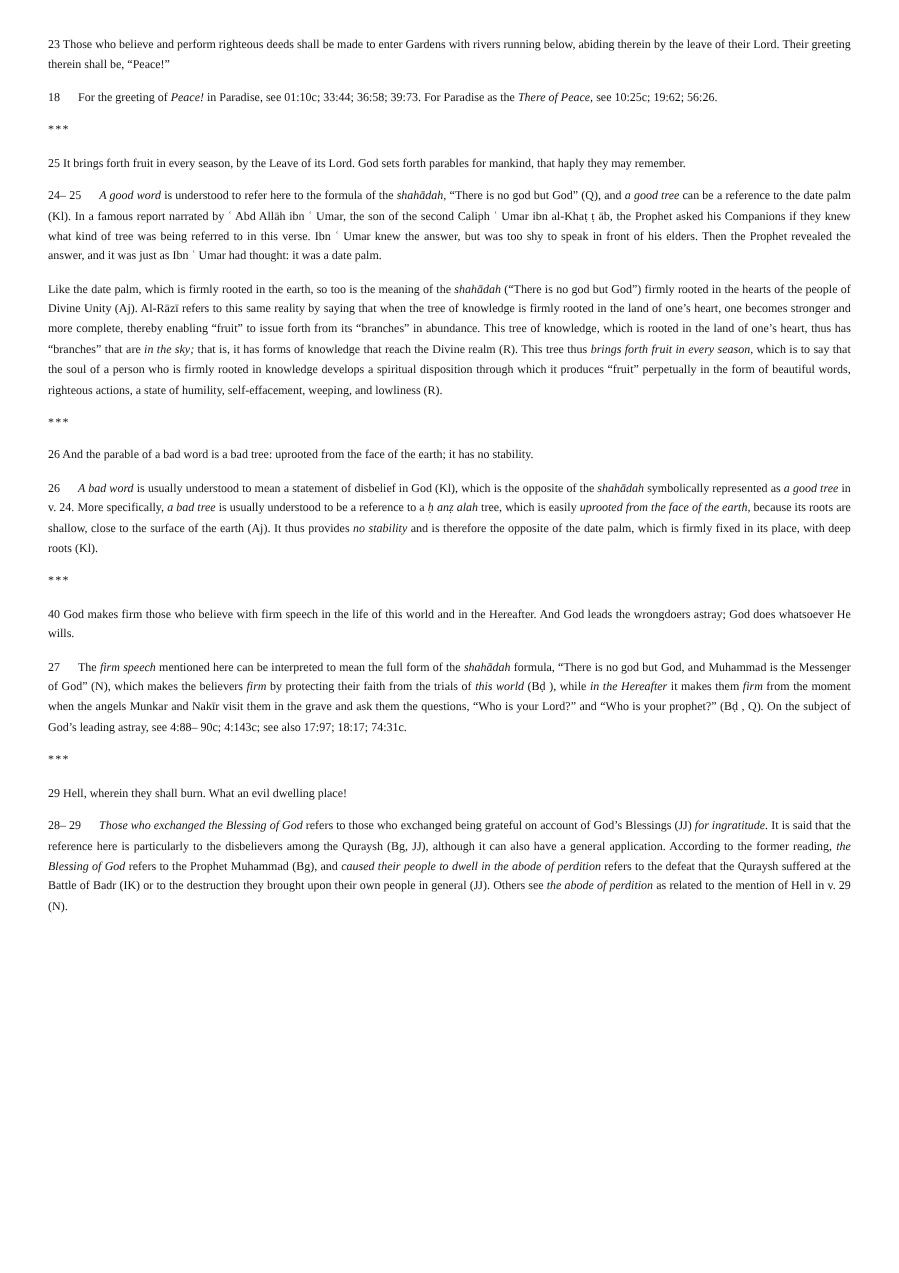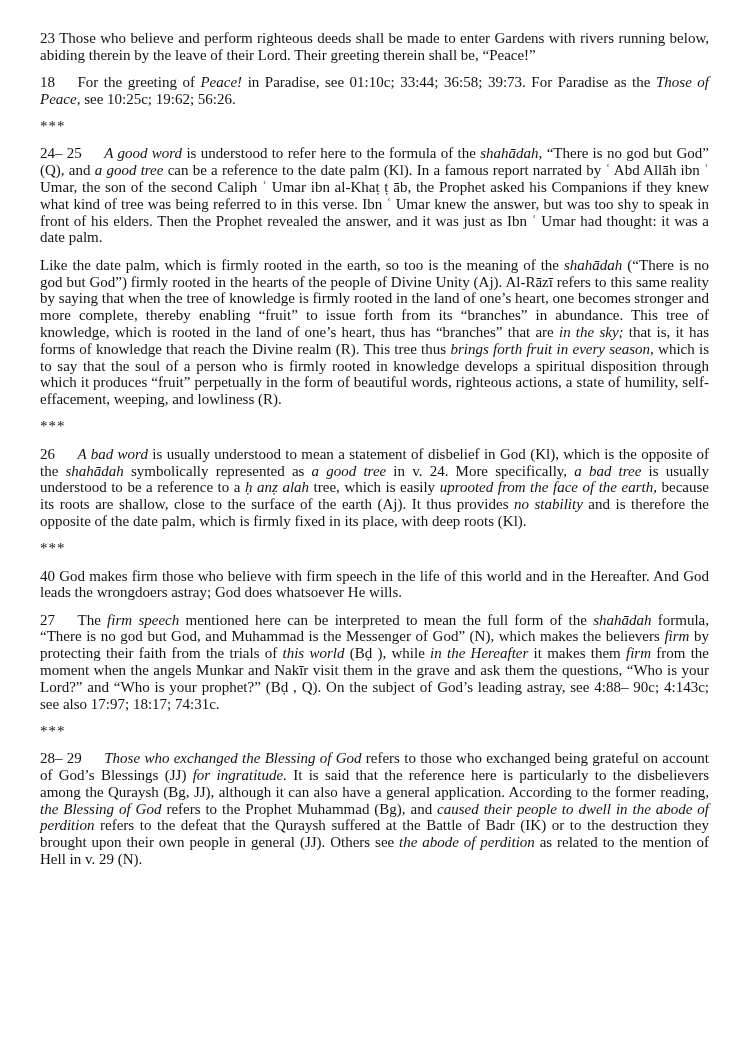--- a/index.html
+++ b/index.html
@@ -9,21 +9,21 @@
   }
   .page {
     position: relative;
     width: 749px;
     height: 1061px;
     box-sizing: border-box;
     background: #ffffff;
     padding: 30px 40px 0 40px;
     overflow: hidden;
     font-family: "Liberation Serif", "DejaVu Serif", serif;
-    font-size: 15px;
+    font-size: 10px;
     line-height: 16.8px;
     color: #121212;
   }
   .para {
     margin: 0 0 10.5px 0;
     text-align: justify;
     text-justify: inter-word;
   }
   .para.separator {
     text-align: left;
@@ -34,25 +34,28 @@
   .para span, .para em {
     white-space: pre-wrap;
   }
 </style>
 </head>
 <body>
 
 <div class="page">
   <div>
       <p class="para verse"><span>23 Those who believe and perform righteous deeds shall be made to enter Gardens with rivers running below, abiding therein by the leave of their Lord. Their greeting therein shall be, “Peace!”</span></p>
-      <p class="para commentary"><span>18  For the greeting of </span><em>Peace!</em><span> in Paradise, see 01:10c; 33:44; 36:58; 39:73. For Paradise as the </span><em>Those of Peace,</em><span> see 10:25c; 19:62; 56:26.</span></p>
+      <p class="para commentary"><span>18  For the greeting of </span><em>Peace!</em><span> in Paradise, see 01:10c; 33:44; 36:58; 39:73. For Paradise as the </span><em>There of Peace,</em><span> see 10:25c; 19:62; 56:26.</span></p>
       <p class="para separator"><span>***</span></p>
+      <p class="para verse"><span>25 It brings forth fruit in every season, by the Leave of its Lord. God sets forth parables for mankind, that haply they may remember.</span></p>
       <p class="para commentary"><span>24– 25  </span><em>A good word</em><span> is understood to refer here to the formula of the </span><em>shahādah,</em><span> “There is no god but God” (Q), and </span><em>a good tree</em><span> can be a reference to the date palm (Kl). In a famous report narrated by ʿ Abd Allāh ibn ʿ Umar, the son of the second Caliph ʿ Umar ibn al-Khaṭ ṭ āb, the Prophet asked his Companions if they knew what kind of tree was being referred to in this verse. Ibn ʿ Umar knew the answer, but was too shy to speak in front of his elders. Then the Prophet revealed the answer, and it was just as Ibn ʿ Umar had thought: it was a date palm.</span></p>
       <p class="para commentary"><span>Like the date palm, which is firmly rooted in the earth, so too is the meaning of the </span><em>shahādah</em><span> (“There is no god but God”) firmly rooted in the hearts of the people of Divine Unity (Aj). Al-Rāzī refers to this same reality by saying that when the tree of knowledge is firmly rooted in the land of one’s heart, one becomes stronger and more complete, thereby enabling “fruit” to issue forth from its “branches” in abundance. This tree of knowledge, which is rooted in the land of one’s heart, thus has “branches” that are </span><em>in the sky;</em><span> that is, it has forms of knowledge that reach the Divine realm (R). This tree thus </span><em>brings forth fruit in every season,</em><span> which is to say that the soul of a person who is firmly rooted in knowledge develops a spiritual disposition through which it produces “fruit” perpetually in the form of beautiful words, righteous actions, a state of humility, self-effacement, weeping, and lowliness (R).</span></p>
       <p class="para separator"><span>***</span></p>
+      <p class="para verse"><span>26 And the parable of a bad word is a bad tree: uprooted from the face of the earth; it has no stability.</span></p>
       <p class="para commentary"><span>26  </span><em>A bad word</em><span> is usually understood to mean a statement of disbelief in God (Kl), which is the opposite of the </span><em>shahādah</em><span> symbolically represented as </span><em>a good tree</em><span> in v. 24. More specifically, </span><em>a bad tree</em><span> is usually understood to be a reference to a </span><em>ḥ anẓ alah</em><span> tree, which is easily </span><em>uprooted from the face of the earth,</em><span> because its roots are shallow, close to the surface of the earth (Aj). It thus provides </span><em>no stability</em><span> and is therefore the opposite of the date palm, which is firmly fixed in its place, with deep roots (Kl).</span></p>
       <p class="para separator"><span>***</span></p>
       <p class="para verse"><span>40 God makes firm those who believe with firm speech in the life of this world and in the Hereafter. And God leads the wrongdoers astray; God does whatsoever He wills.</span></p>
       <p class="para commentary"><span>27  The </span><em>firm speech</em><span> mentioned here can be interpreted to mean the full form of the </span><em>shahādah</em><span> formula, “There is no god but God, and Muhammad is the Messenger of God” (N), which makes the believers </span><em>firm</em><span> by protecting their faith from the trials of </span><em>this world</em><span> (Bḍ ), while </span><em>in the Hereafter</em><span> it makes them </span><em>firm</em><span> from the moment when the angels Munkar and Nakīr visit them in the grave and ask them the questions, “Who is your Lord?” and “Who is your prophet?” (Bḍ , Q). On the subject of God’s leading astray, see 4:88– 90c; 4:143c; see also 17:97; 18:17; 74:31c.</span></p>
       <p class="para separator"><span>***</span></p>
+      <p class="para verse"><span>29 Hell, wherein they shall burn. What an evil dwelling place!</span></p>
       <p class="para commentary"><span>28– 29  </span><em>Those who exchanged the Blessing of God</em><span> refers to those who exchanged being grateful on account of God’s Blessings (JJ) </span><em>for ingratitude.</em><span> It is said that the reference here is particularly to the disbelievers among the Quraysh (Bg, JJ), although it can also have a general application. According to the former reading, </span><em>the Blessing of God</em><span> refers to the Prophet Muhammad (Bg), and </span><em>caused their people to dwell in the abode of perdition</em><span> refers to the defeat that the Quraysh suffered at the Battle of Badr (IK) or to the destruction they brought upon their own people in general (JJ). Others see </span><em>the abode of perdition</em><span> as related to the mention of Hell in v. 29 (N).</span></p>
     </div>
 </div>
 
 </body></html>

